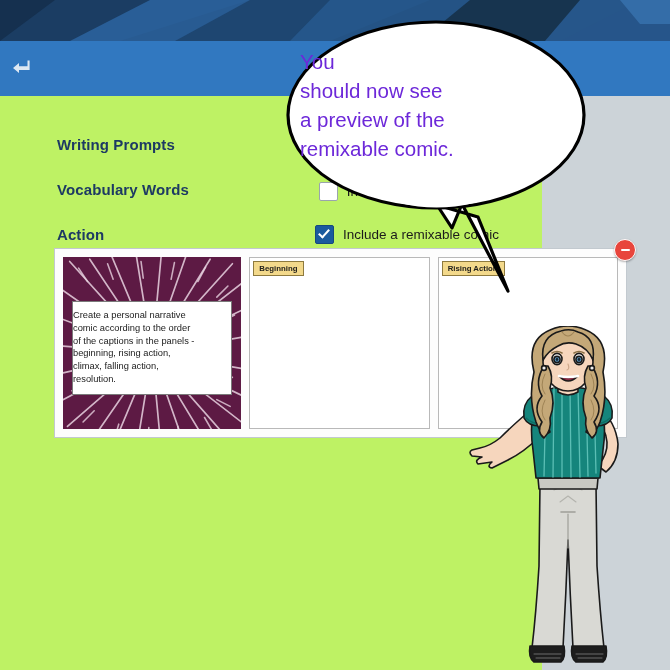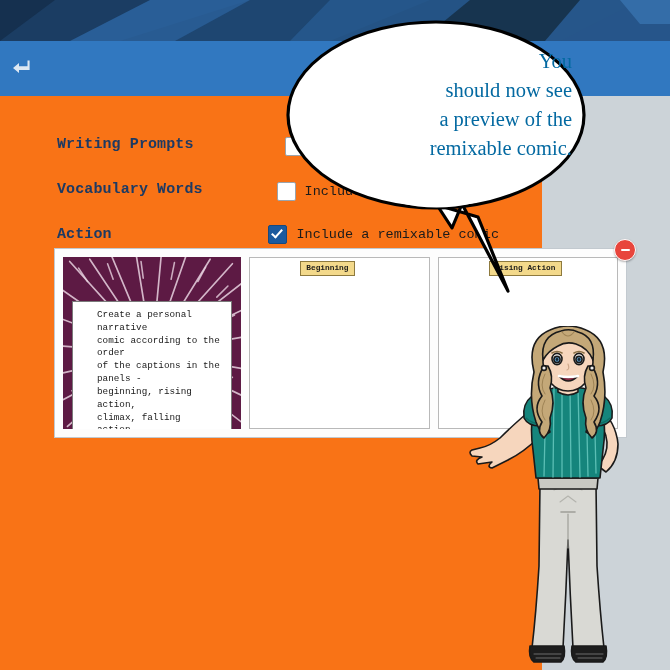--- a/index.html
+++ b/index.html
@@ -49,22 +49,21 @@
     align-items: center;
     justify-content: center;
     cursor: pointer;
   }
 
   
   .content {
     position: absolute;
     left: 0; top: 96px;
     width: 542px; height: 574px;
-    background: #f97316;
-    font-family: Liberation Mono, monospace;
+    background: #bef264;
   }
 
   .section-head {
     position: absolute;
     left: 57px;
     color: #1d3a63;
     font-size: 15px;
     font-weight: bold;
     letter-spacing: .1px;
     white-space: nowrap;
@@ -140,41 +139,40 @@
   }
 
   .burst { position: absolute; inset: 0; }
 
   .caption-box {
     position: absolute;
     left: 9px; top: 44px;
     right: 9px;
     background: #ffffff;
     border: 1px solid #7a7a7a;
-    padding: 7px 8px 8px 24px;
+    padding: 7px 8px 8px 0;
     box-sizing: border-box;
     font-size: 9.3px;
     line-height: 1.38;
     color: #1a1a1a;
     white-space: pre-line;
   }
 
   .panel-label {
     position: absolute;
     left: 3px; top: 3px;
     background: #f3d98b;
     border: 1px solid #8e7a3e;
     color: #23211c;
     font-size: 7.8px;
     font-weight: bold;
     padding: 2.5px 6px 2.5px 5px;
     box-sizing: border-box;
     line-height: 1;
     white-space: nowrap;
-    margin-left: 47px;
   }
 
   .remove-btn {
     position: absolute;
     right: -10px; top: -10px;
     width: 20px; height: 20px;
     border-radius: 50%;
     background: #e8453c;
     border: 1.5px solid #ffffff;
     box-shadow: 0 1px 2px rgba(0,0,0,.3);
@@ -202,26 +200,26 @@
   .bubble-layer {
     position: absolute;
     inset: 0;
     pointer-events: none;
     z-index: 30;
   }
   .bubble-text {
     position: absolute;
     left: 300px; top: 47px;
     width: 272px;
-    text-align: right;
+    text-align: left;
     font-size: 20.5px;
     line-height: 1.42;
-    color: #0369a1;
+    color: #6d28d9;
     white-space: pre-line;
-    font-family: Liberation Serif, serif;
+    font-family: Liberation Sans, sans-serif;
   }
 
   
   .avatar-layer {
     position: absolute;
     left: 466px; top: 326px;
     width: 204px; height: 344px;
     z-index: 20;
     pointer-events: none;
   }

